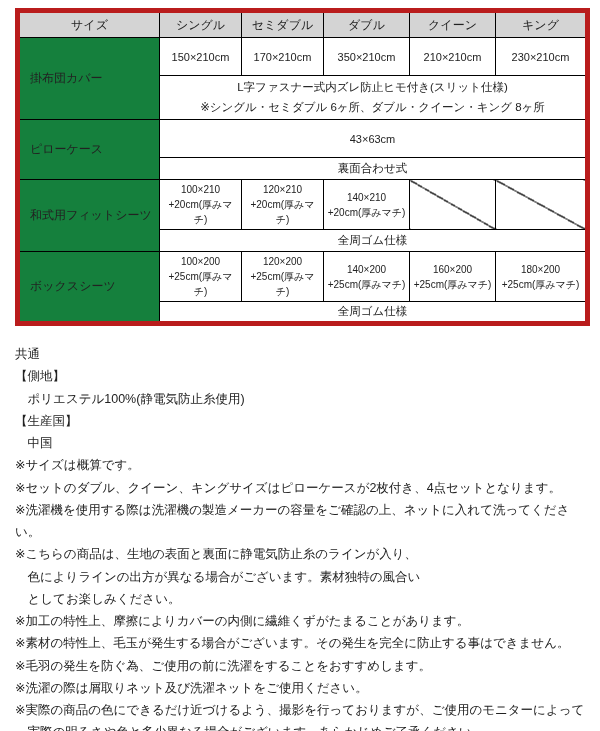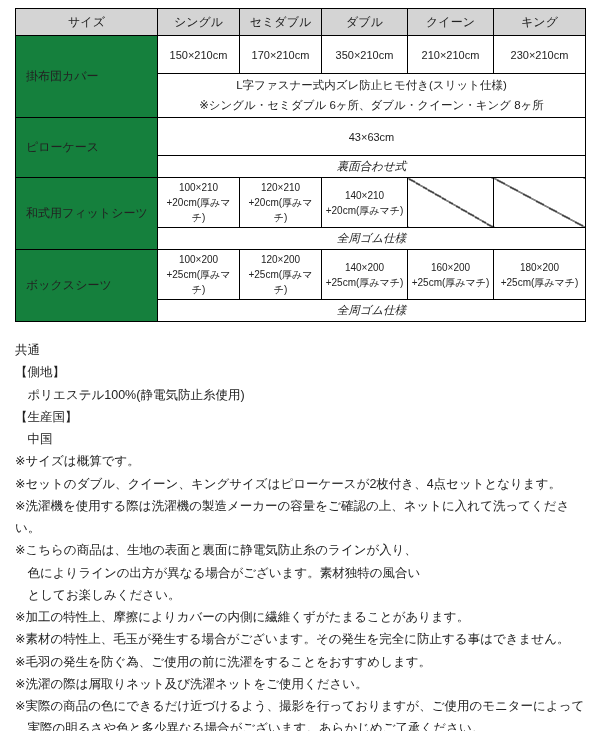--- a/index.html
+++ b/index.html
@@ -10,41 +10,41 @@
     background: #ffffff;
     font-family: "Liberation Sans", "DejaVu Sans", sans-serif;
     color: #222222;
   }
   .page { padding: 8px 15px 20px 15px; }
 
   table.spec-table {
     border-collapse: collapse;
     table-layout: fixed;
     width: 570px;
-    border: 1px solid #b91c1c;
+    border: 5px solid #b91c1c;
   }
   .spec-table th, .spec-table td {
     border: 1px solid #000000;
     text-align: center;
     vertical-align: middle;
     font-weight: normal;
     color: #222222;
     white-space: pre-line;
     padding: 2px;
     overflow: hidden;
   }
   .spec-table thead th {
     background: #d4d4d4;
     font-size: 12px;
     height: 27px;
   }
   td.row-label { text-align: left; padding-left: 10px; font-size: 12px; background: #15803d; }
   td.size-cell { font-size: 11px; height: 38px; }
   td.size-cell-2l { font-size: 10px; height: 40px; line-height: 1.5; }
-  td.note-cell { font-size: 11.5px; height: 22px; font-style: italic; }
+  td.note-cell { font-size: 11.5px; height: 22px; }
   td.note-cell-2l { font-size: 11.5px; height: 44px; line-height: 1.7; }
   td.diag-cell {
     padding: 0;
     background: linear-gradient(to top right,
       transparent calc(50% - 0.6px),
       #000000 calc(50% - 0.6px),
       #000000 calc(50% + 0.6px),
       transparent calc(50% + 0.6px));
   }
 

